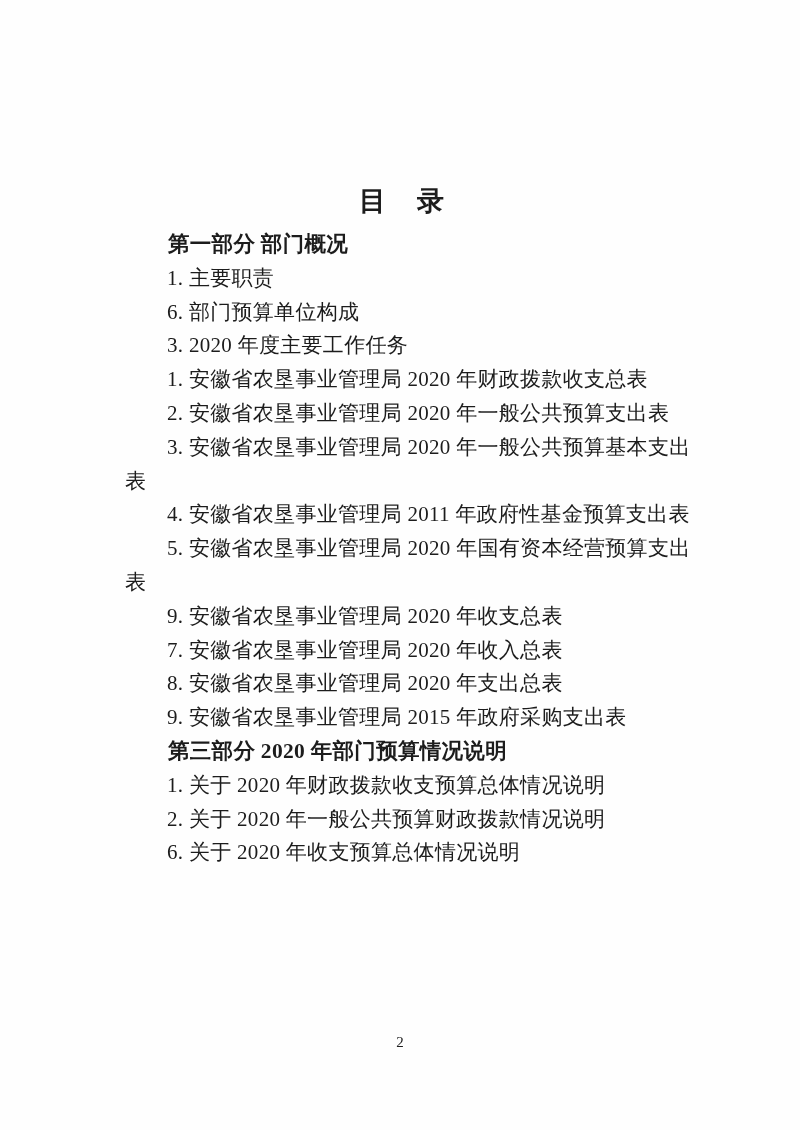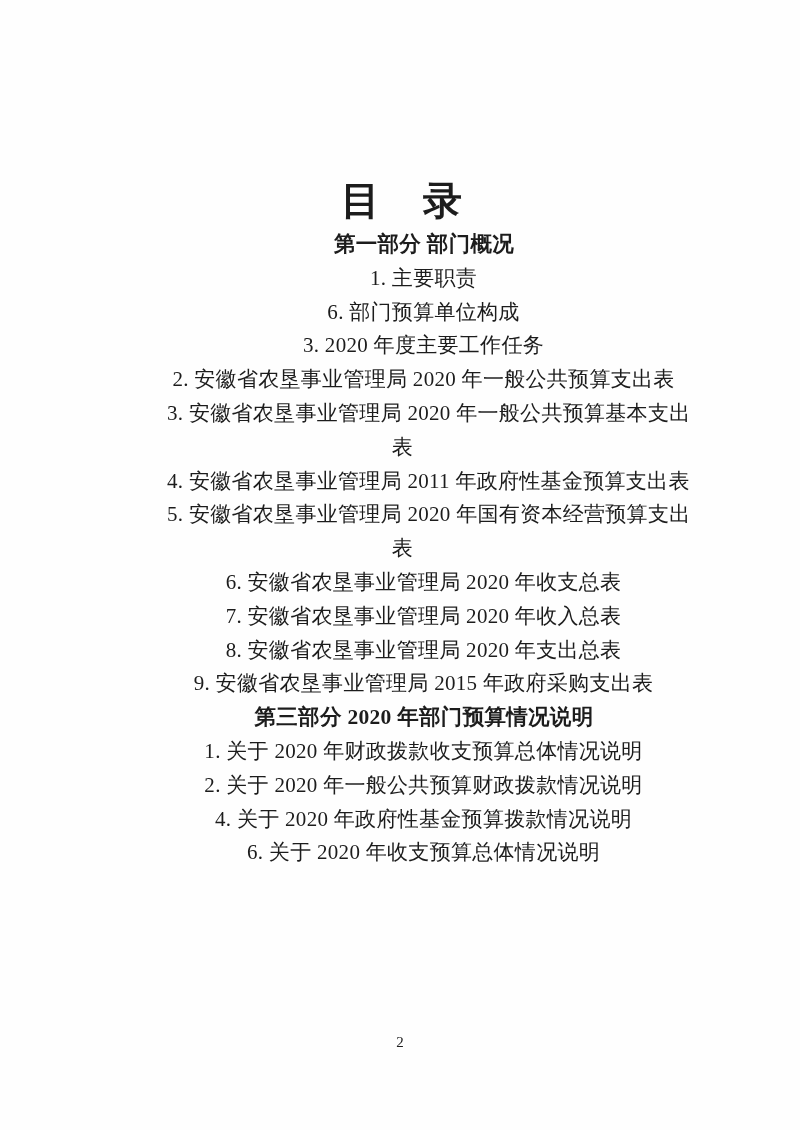--- a/index.html
+++ b/index.html
@@ -17,24 +17,23 @@
     font-family: "Liberation Serif", "DejaVu Serif", serif;
     color: #1c1c1c;
     overflow: hidden;
   }
   .toc { width: 555px; }
   .line {
     font-size: 21px;
     line-height: 33.8px;
     white-space: pre;
     letter-spacing: 0.3px;
-    text-align: center;
   }
   .line.title {
-    font-size: 39px;
+    font-size: 27px;
     font-weight: 700;
     text-align: center;
     line-height: 42px;
     margin-bottom: 6px;
     letter-spacing: 2px;
     white-space: pre;
   }
   .line.heading {
     font-weight: 700;
     font-size: 21.5px;
@@ -62,31 +61,31 @@
 <body>
 
 <div class="page">
   <div class="toc">
     <div class="line title">目　录</div>
     <div id="toc-lines">
         <div class="line heading">第一部分 部门概况</div>
         <div class="line item">1. 主要职责</div>
         <div class="line item">6. 部门预算单位构成</div>
         <div class="line item">3. 2020 年度主要工作任务</div>
+        <div class="line item">1. 安徽省农垦事业管理局 2020 年财政拨款收支总表</div>
         <div class="line item">2. 安徽省农垦事业管理局 2020 年一般公共预算支出表</div>
         <div class="line item">3. 安徽省农垦事业管理局 2020 年一般公共预算基本支出</div>
         <div class="line wrap">表</div>
         <div class="line item">4. 安徽省农垦事业管理局 2011 年政府性基金预算支出表</div>
         <div class="line item">5. 安徽省农垦事业管理局 2020 年国有资本经营预算支出</div>
         <div class="line wrap">表</div>
-        <div class="line item">6. 安徽省农垦事业管理局 2020 年收支总表</div>
+        <div class="line item">9. 安徽省农垦事业管理局 2020 年收支总表</div>
         <div class="line item">7. 安徽省农垦事业管理局 2020 年收入总表</div>
         <div class="line item">8. 安徽省农垦事业管理局 2020 年支出总表</div>
         <div class="line item">9. 安徽省农垦事业管理局 2015 年政府采购支出表</div>
         <div class="line heading">第三部分 2020 年部门预算情况说明</div>
         <div class="line item">1. 关于 2020 年财政拨款收支预算总体情况说明</div>
         <div class="line item">2. 关于 2020 年一般公共预算财政拨款情况说明</div>
-        <div class="line item">4. 关于 2020 年政府性基金预算拨款情况说明</div>
         <div class="line item">6. 关于 2020 年收支预算总体情况说明</div>
       </div>
   </div>
   <div class="page-number">2</div>
 </div>
 
 </body></html>

